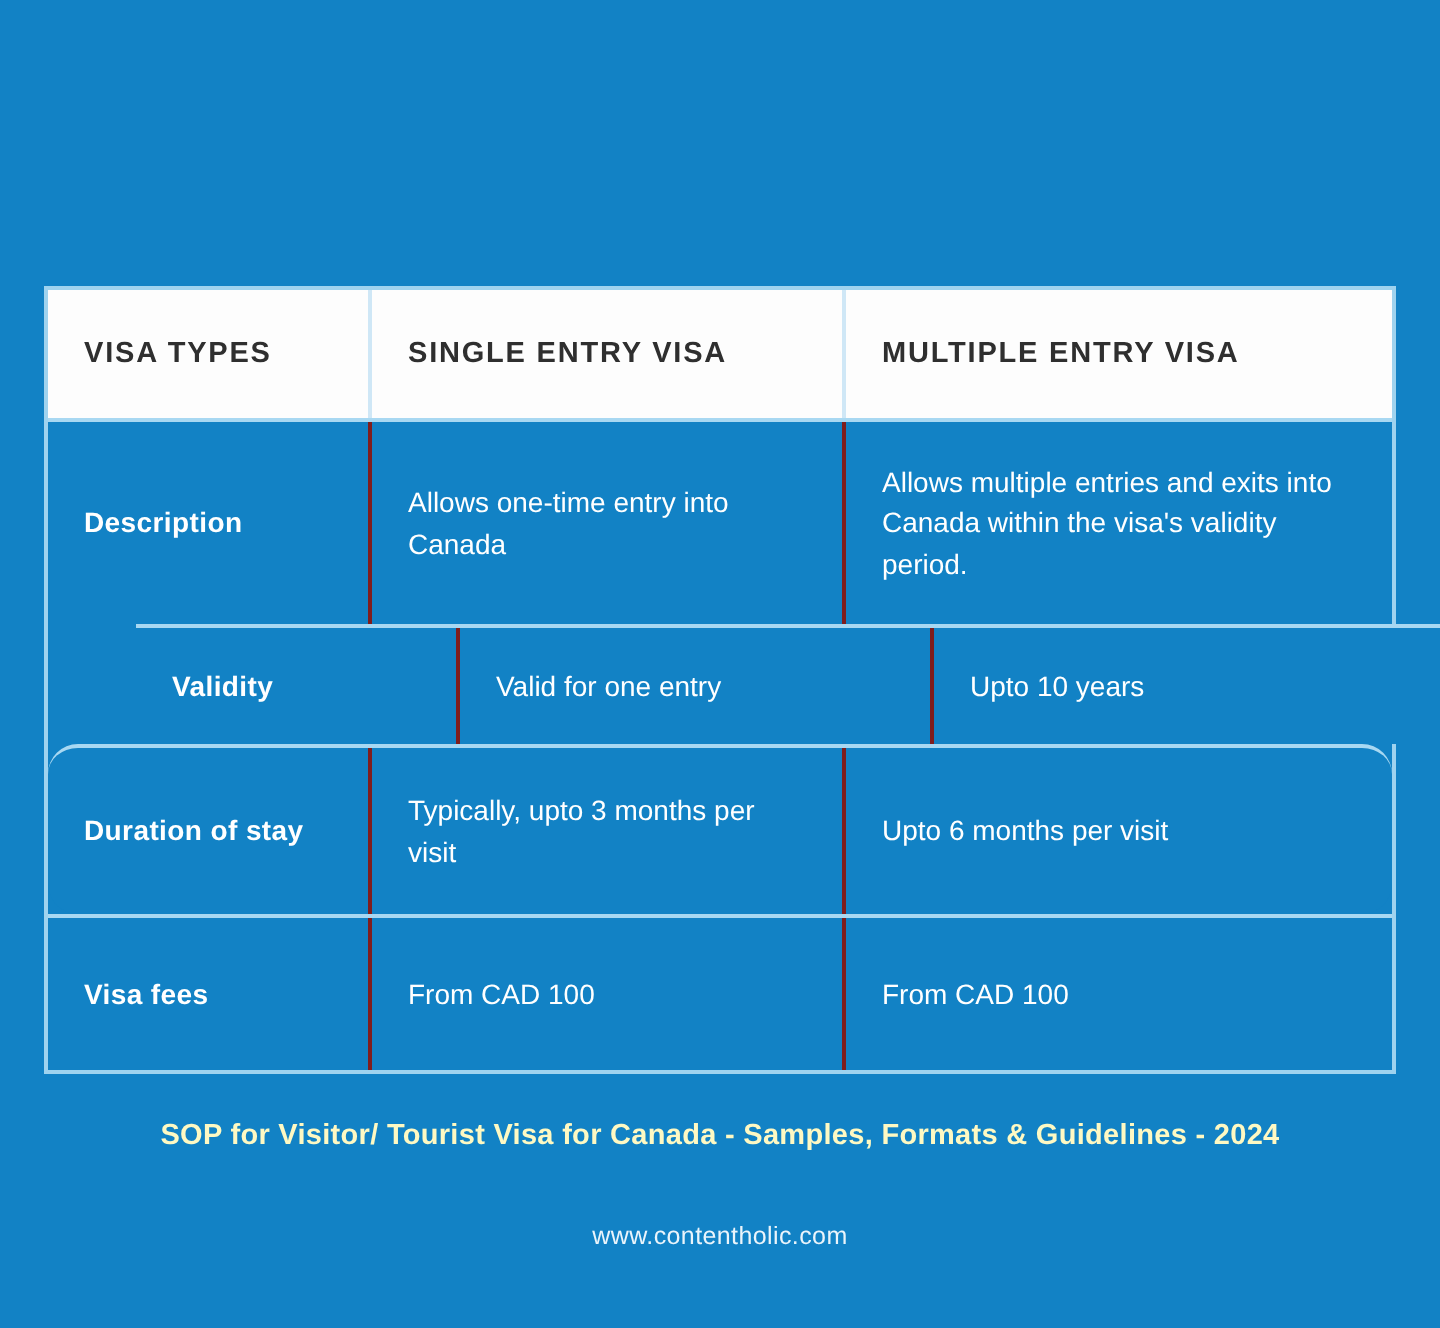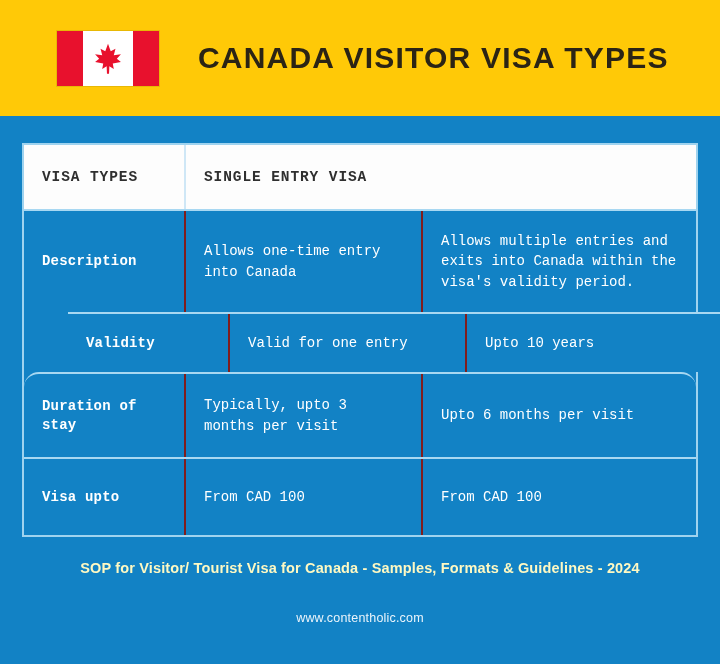--- a/index.html
+++ b/index.html
@@ -88,21 +88,20 @@
     box-sizing: border-box;
   }
   .row + .row {
     border-top: 2px solid #a8d8f2;
   }
   .cell {
     box-sizing: border-box;
     padding: 10px 18px;
     display: flex;
     align-items: center;
-    font-family: Liberation Mono, monospace;
   }
   .cell + .cell {
     border-left: 2px solid #7f1d1d;
   }
   .col-1 { width: 160px; flex: 0 0 160px; }
   .col-2 { width: 237px; flex: 0 0 237px; }
   .col-3 { width: 275px; flex: 0 0 275px; }
 
   
   .row-head { background: #fdfdfd; height: 64px; }
@@ -156,36 +155,27 @@
     font-size: 12.5px;
     font-weight: normal;
     letter-spacing: 0.2px;
   }
 </style>
 </head>
 <body>
 
 <div class="poster">
 
-  <div class="header-band">
-    <div class="flag">
-      <div class="band-left"></div>
-      <div class="band-right"></div>
-      <svg class="leaf" viewBox="0 0 100 100" xmlns="http://www.w3.org/2000/svg">
-        <path fill="#E8112D" d="M50 8 L58 30 L72 23 L67 42 L88 39 L76 52 L88 62 L64 66 L67 82 L54 74 L53 96 L47 96 L46 74 L33 82 L36 66 L12 62 L24 52 L12 39 L33 42 L28 23 L42 30 Z"></path>
-      </svg>
-    </div>
-    <div class="title">CANADA VISITOR VISA TYPES</div>
-  </div>
 
   <div class="table-wrap">
 
     <div class="row row-head">
       <div class="cell col-1">VISA TYPES</div>
       <div class="cell col-2">SINGLE ENTRY VISA</div>
+      <div class="cell col-3">MULTIPLE ENTRY VISA</div>
     </div>
 
     <div class="row row-body h-desc">
       <div class="cell col-1 cell-label">Description</div>
       <div class="cell col-2 cell-value">Allows one-time entry into Canada</div>
       <div class="cell col-3 cell-value">Allows multiple entries and exits into Canada within the visa's validity period.</div>
     </div>
 
     <div class="row row-body h-val">
       <div class="cell col-1 cell-label">Validity</div>
@@ -193,21 +183,21 @@
       <div class="cell col-3 cell-value">Upto 10 years</div>
     </div>
 
     <div class="row row-body h-dur">
       <div class="cell col-1 cell-label">Duration of stay</div>
       <div class="cell col-2 cell-value">Typically, upto 3 months per visit</div>
       <div class="cell col-3 cell-value">Upto 6 months per visit</div>
     </div>
 
     <div class="row row-body h-fee">
-      <div class="cell col-1 cell-label">Visa upto</div>
+      <div class="cell col-1 cell-label">Visa fees</div>
       <div class="cell col-2 cell-value">From CAD 100</div>
       <div class="cell col-3 cell-value">From CAD 100</div>
     </div>
 
   </div>
 
   <div class="footer">
     <div class="footer-main">SOP for Visitor/ Tourist Visa for Canada - Samples, Formats &amp; Guidelines - 2024</div>
     <div class="footer-url">www.contentholic.com</div>
   </div>

